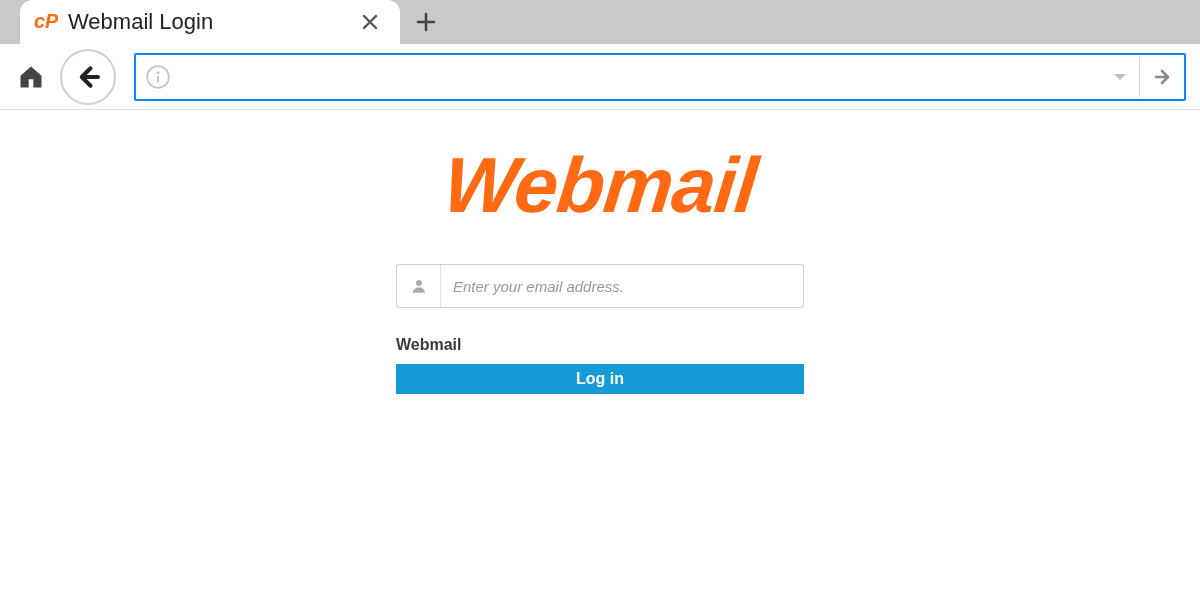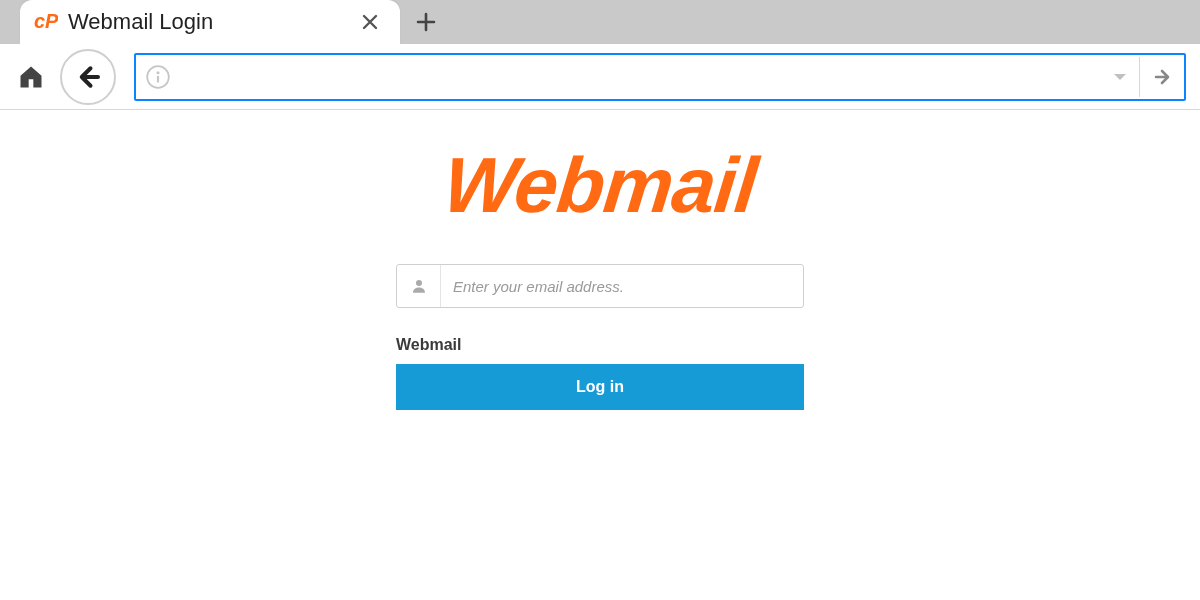--- a/index.html
+++ b/index.html
@@ -27,21 +27,21 @@
     .content { display: flex; flex-direction: column; align-items: center; padding-top: 36px; }
     .logo { font-family: Arial, Helvetica, sans-serif; font-size: 78px; font-weight: 700; color: #ff6a13; letter-spacing: -1px; font-style: italic; transform: skewX(-6deg); line-height: 1; }
 
     .form { width: 408px; margin-top: 40px; }
     .field-label { font-size: 16px; font-weight: 600; color: #3a3a3a; margin-bottom: 10px; display: block; }
     .input-group { border: 1px solid #cfcfcf; border-radius: 3px; display: flex; align-items: center; height: 44px; margin-bottom: 28px; }
     .input-icon { width: 44px; height: 100%; display: flex; align-items: center; justify-content: center; color: #aaa; border-right: 1px solid #e4e4e4; }
     .text-input { flex: 1; border: none; outline: none; height: 100%; padding: 0 12px; font-size: 15px; color: #333; background: transparent; font-style: italic; }
     .text-input::placeholder { color: #9a9a9a; }
 
-    .login-btn { width: 100%; height: 46px; background: #179bd7; color: #fff; border: none; font-size: 16px; font-weight: 600; cursor: pointer; }
+    .login-btn { width: 100%; height: 30px; background: #179bd7; color: #fff; border: none; font-size: 16px; font-weight: 600; cursor: pointer; }
 
     svg { display: block; }
   </style>
 </head>
 <body>
 
 <div class="tab-bar">
   <div class="tab">
     <span class="tab-favicon">
       <svg width="24" height="24" viewBox="0 0 24 24">

